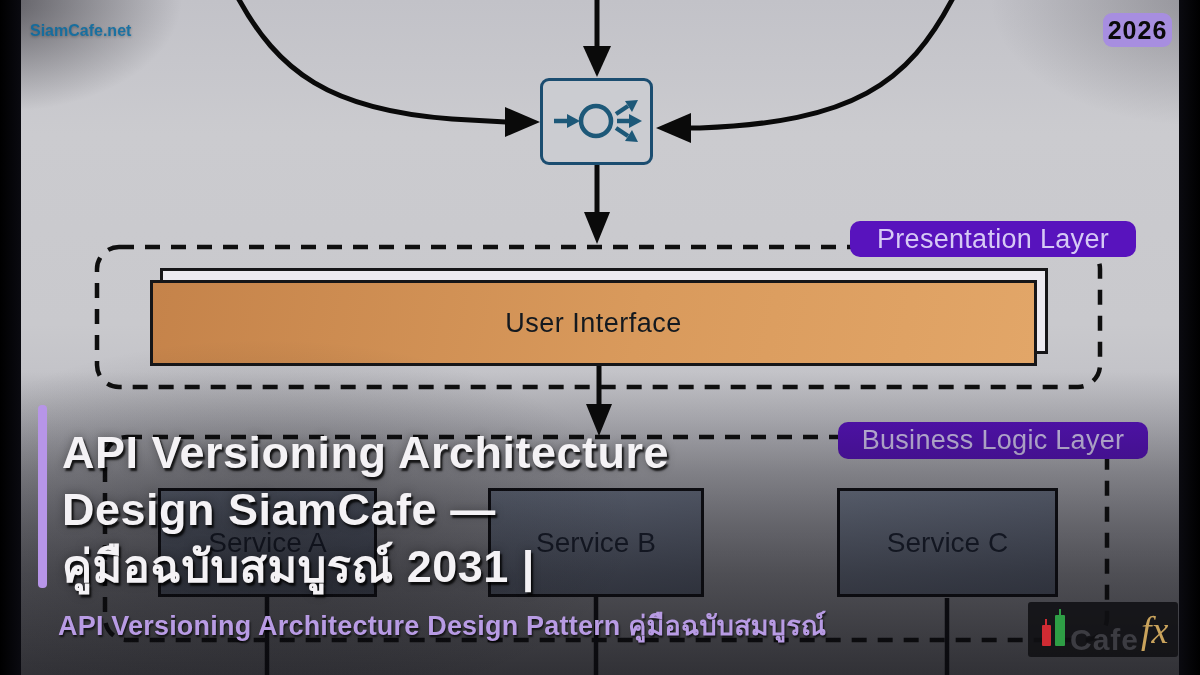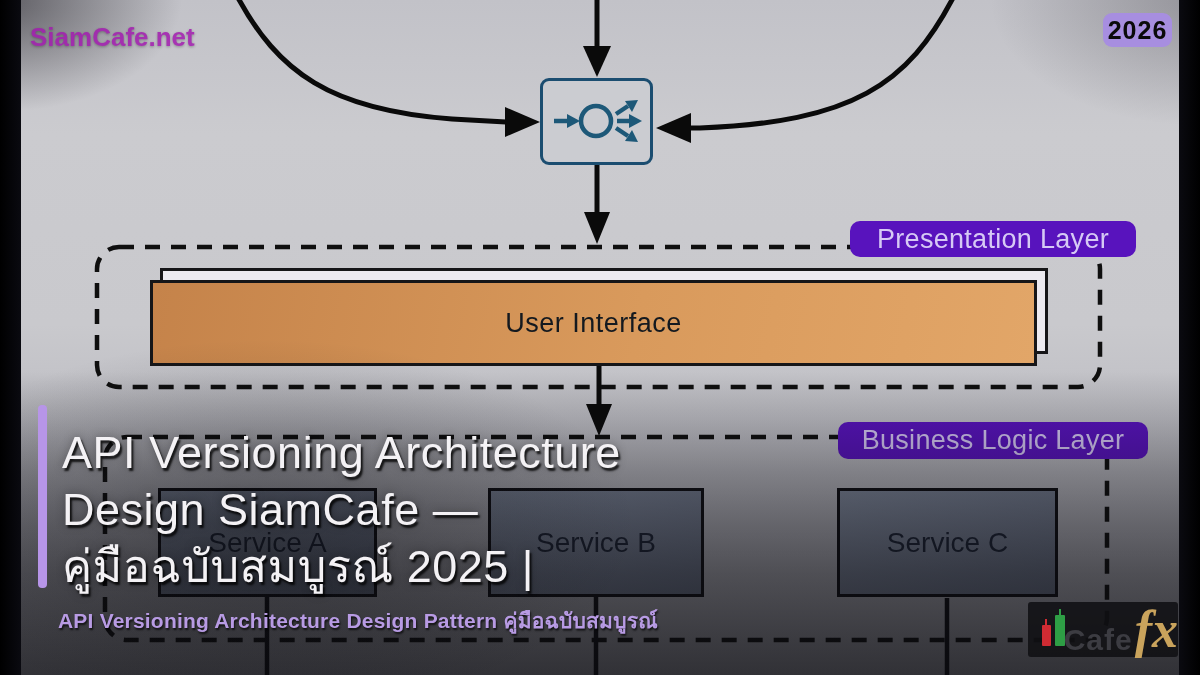--- a/index.html
+++ b/index.html
@@ -67,62 +67,62 @@
     display:flex;align-items:center;justify-content:center;
     font-size:28px;color:#1b2233;
   }
   .svc-a{left:158px;width:219px;}
   .svc-b{left:488px;width:216px;}
   .svc-c{left:837px;width:221px;}
 
   
   .watermark{
     position:absolute;left:30px;top:22px;z-index:6;
-    font-size:26px;font-weight:bold;color:#a21caf;opacity:0.85;
+    font-size:16px;font-weight:bold;color:#0369a1;opacity:0.85;
     text-shadow:0 1px 3px rgba(0,0,0,0.35);
   }
   .year-badge{
     position:absolute;left:1103px;top:13px;z-index:6;width:69px;height:34px;
     background:#a78ee0;border-radius:9px;display:flex;align-items:center;justify-content:center;
     font-size:25px;font-weight:bold;color:#0a0a0a;letter-spacing:1px;
   }
 
   
   .accent-bar{
     position:absolute;left:38px;top:405px;width:9px;height:183px;z-index:7;
     background:#b795e8;border-radius:4px;
   }
   .title{
     position:absolute;left:62px;top:424px;z-index:7;width:720px;
-    font-size:45px;line-height:57px;font-weight:normal;color:#f4f2f5;
+    font-size:45px;line-height:57px;font-weight:bold;color:#f4f2f5;
     text-shadow:2px 3px 2px rgba(0,0,0,0.8), 0 0 10px rgba(0,0,0,0.35);
     letter-spacing:0.5px;
   }
   .subtitle{
     position:absolute;left:58px;top:604px;z-index:7;
-    font-size:21px;font-weight:bold;color:#b89be4;letter-spacing:0.2px;
+    font-size:27px;font-weight:bold;color:#b89be4;letter-spacing:0.2px;
     text-shadow:1px 2px 2px rgba(0,0,0,0.7);
   }
 
   
   .fx-logo{
     position:absolute;left:1028px;top:602px;width:150px;height:55px;z-index:6;
     background:rgba(16,16,19,0.88);border-radius:3px;
     display:flex;align-items:center;
   }
   .candles{position:relative;width:34px;height:42px;margin-left:8px;}
   .candle{position:absolute;border-radius:1px;}
   .candle-red{left:6px;top:16px;width:9px;height:21px;background:#cf2b33;}
   .candle-green{left:19px;top:6px;width:10px;height:31px;background:#2e9e45;}
   .wick{position:absolute;background:#2e9e45;width:2px;left:23px;top:0;height:7px;}
   .wick-red{position:absolute;background:#cf2b33;width:2px;left:9px;top:10px;height:7px;}
   .logo-cafe{font-size:30px;font-weight:bold;color:#3c3c42;letter-spacing:1px;margin-top:20px;}
   .logo-fx{
-    font-family:"Liberation Serif","DejaVu Serif",serif;font-style:italic;font-weight:bold;
-    font-size:52px;color:#c9a35c;margin-left:2px;
+    font-family:"Liberation Serif","DejaVu Serif",serif;font-style:italic;font-weight:normal;
+    font-size:38px;color:#c9a35c;margin-left:2px;
   }
 </style>
 </head>
 <body>
 
 <div id="stage">
 
   <div class="bg"></div>
 
   <svg class="wires" width="1200" height="675" viewBox="0 0 1200 675">
@@ -204,21 +204,21 @@
 
   <div class="watermark">SiamCafe.net</div>
   <div class="year-badge">
     <span>2026</span>
   </div>
 
   <div class="accent-bar"></div>
   <div class="title">
     <div>API Versioning Architecture</div>
     <div>Design SiamCafe —</div>
-    <div>คู่มือฉบับสมบูรณ์ 2025 |</div>
+    <div>คู่มือฉบับสมบูรณ์ 2031 |</div>
   </div>
   <div class="subtitle">API Versioning Architecture Design Pattern คู่มือฉบับสมบูรณ์</div>
 
   <div class="fx-logo">
     <div class="candles">
       <div class="wick-red"></div>
       <div class="candle candle-red"></div>
       <div class="wick"></div>
       <div class="candle candle-green"></div>
     </div>

